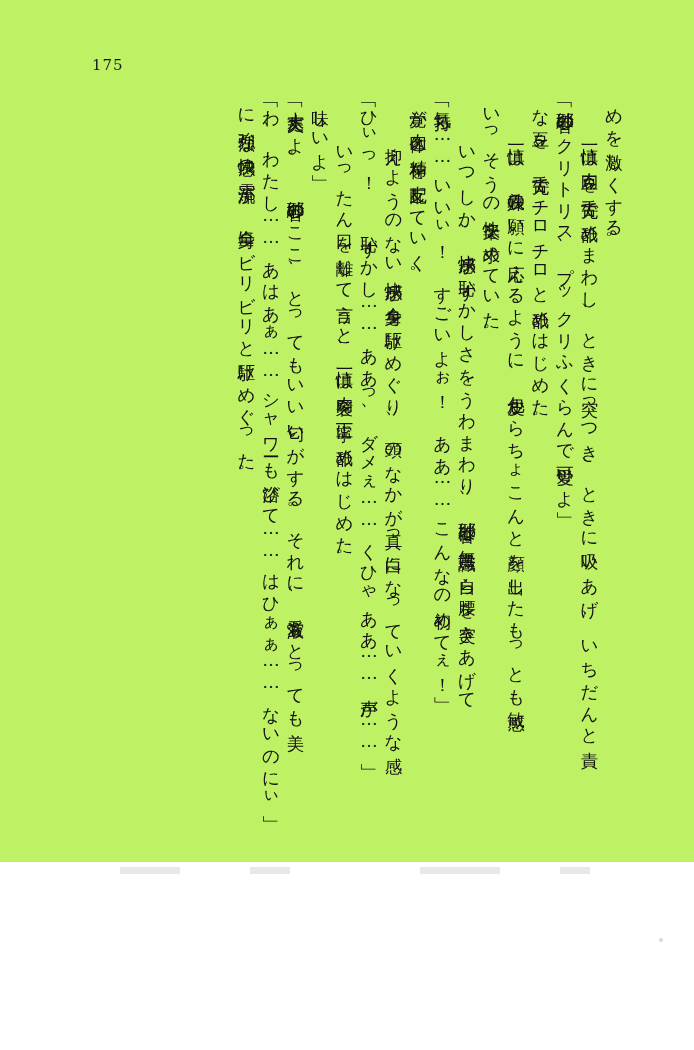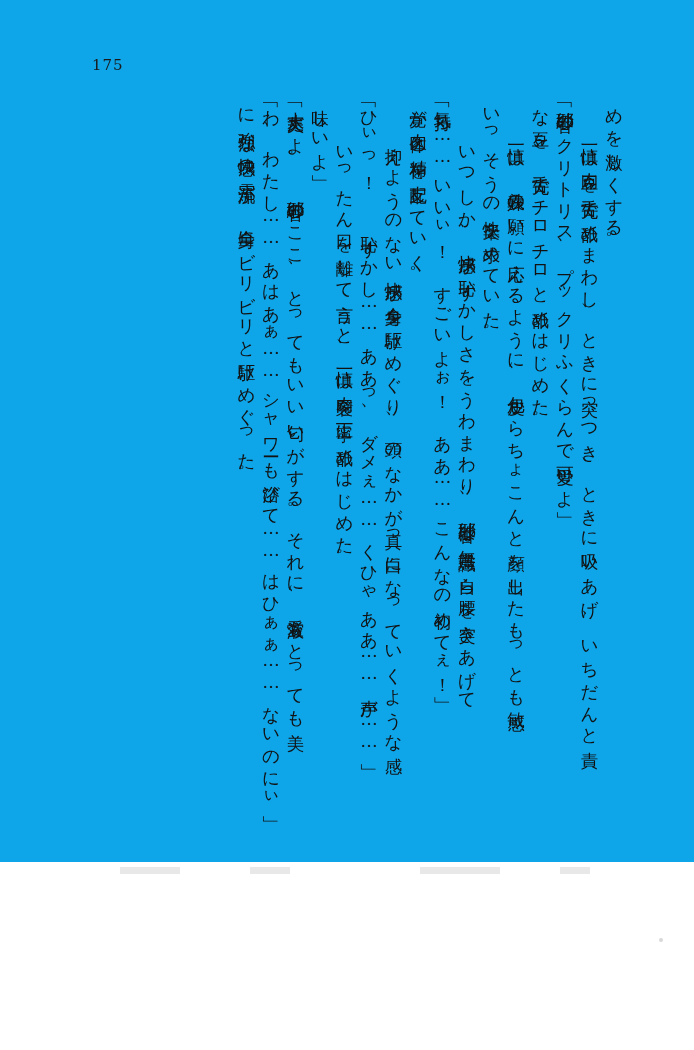--- a/index.html
+++ b/index.html
@@ -12,21 +12,21 @@
     height: 1050px;
     overflow: hidden;
     font-family: "DejaVu Serif", "Liberation Serif", serif;
     color: #111111;
   }
 
   #page {
     position: relative;
     width: 694px;
     height: 876px;
-    background: #0ea5e9;
+    background: #bef264;
   }
 
   
   #page-number {
     position: absolute;
     top: 56px;
     left: 92px;
     font-size: 15px;
     letter-spacing: 1px;
     color: #1a1a1a;

